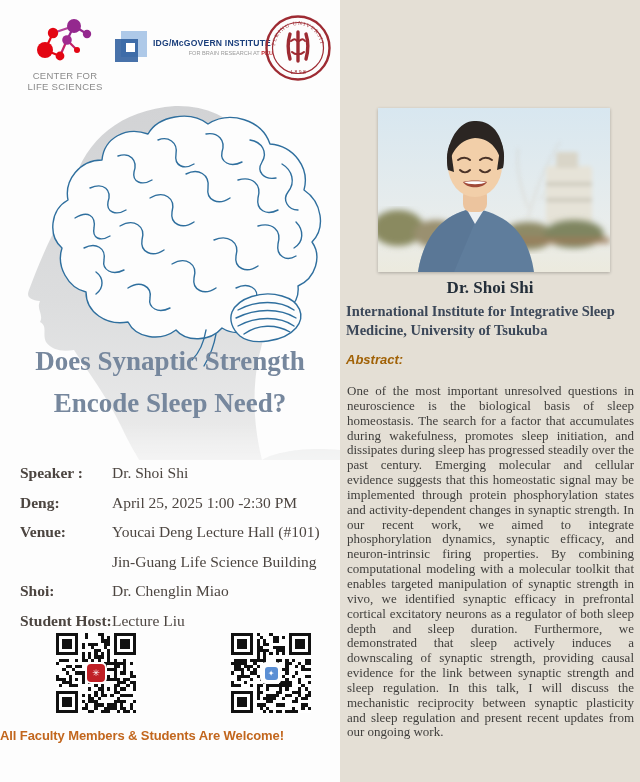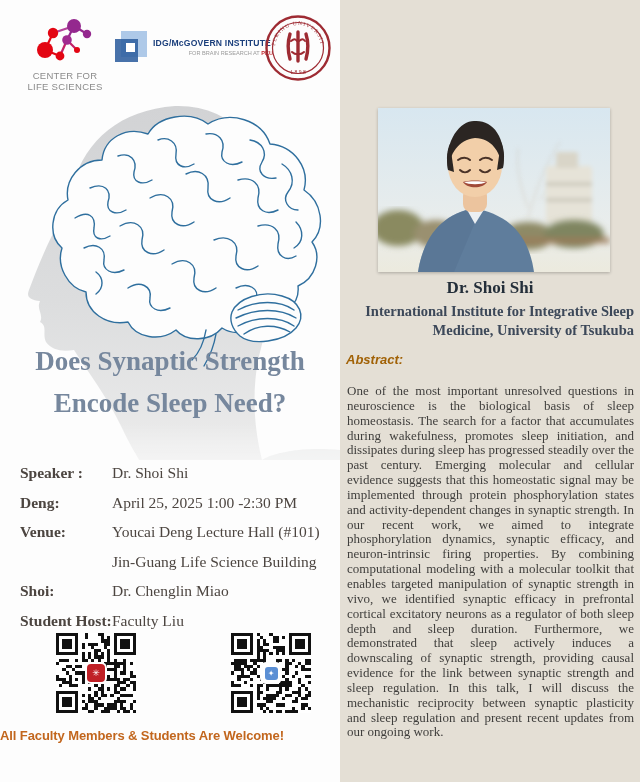--- a/index.html
+++ b/index.html
@@ -49,21 +49,21 @@
   
   .welcome{position:absolute;left:0;top:728px;width:340px;text-align:left;
            font-family:"Liberation Sans",sans-serif;font-weight:bold;font-size:13px;
            color:#c2661d;letter-spacing:-.1px;}
 
   
   .photo{position:absolute;left:38px;top:108px;width:232px;height:164px;overflow:hidden;
          box-shadow:0 1px 3px rgba(0,0,0,.25);}
   .s-name{position:absolute;left:0;top:278px;width:300px;text-align:center;
           font-weight:bold;font-size:17px;color:#232e39;}
-  .s-affil{position:absolute;left:6px;top:302px;width:288px;text-align:right;
+  .s-affil{position:absolute;left:6px;top:302px;width:288px;text-align:left;
            font-weight:bold;font-size:14.5px;line-height:19px;color:#3c4859;}
   .abs-head{position:absolute;left:6px;top:352px;
             font-family:"Liberation Sans",sans-serif;font-weight:bold;font-style:italic;
             font-size:13px;color:#a16207;}
   .abs-body{position:absolute;left:7px;top:384px;width:287px;
             font-size:13px;line-height:14.85px;color:#3f3e3c;text-align:justify;}
 </style>
 </head>
 <body>
 
@@ -238,21 +238,21 @@
       <div class="drow">
         <span class="dlabel"></span>
         <span class="dvalue">Jin-Guang Life Science Building</span>
       </div>
       <div class="drow">
         <span class="dlabel">Shoi:</span>
         <span class="dvalue">Dr. Chenglin Miao</span>
       </div>
       <div class="drow">
         <span class="dlabel">Student Host:</span>
-        <span class="dvalue">Faculty Liu</span>
+        <span class="dvalue">Lecture Liu</span>
       </div>
     </div>
 
     <div class="qr qr-left">
       <svg viewBox="0 0 25 25" id="qr1">
           <rect width="25" height="25" fill="#fff"></rect>
           <path d="M9 0h1v1h-1zM13 0h1v1h-1zM14 0h1v1h-1zM9 1h1v1h-1zM14 1h1v1h-1zM16 1h1v1h-1zM14 2h1v1h-1zM15 2h1v1h-1zM16 2h1v1h-1zM8 3h1v1h-1zM10 3h1v1h-1zM11 3h1v1h-1zM12 3h1v1h-1zM15 3h1v1h-1zM16 3h1v1h-1zM8 4h1v1h-1zM11 4h1v1h-1zM15 4h1v1h-1zM12 5h1v1h-1zM13 5h1v1h-1zM16 5h1v1h-1zM8 6h1v1h-1zM10 6h1v1h-1zM12 6h1v1h-1zM14 6h1v1h-1zM16 6h1v1h-1zM8 7h1v1h-1zM10 7h1v1h-1zM12 7h1v1h-1zM13 7h1v1h-1zM14 7h1v1h-1zM16 7h1v1h-1zM1 8h1v1h-1zM2 8h1v1h-1zM3 8h1v1h-1zM6 8h1v1h-1zM8 8h1v1h-1zM9 8h1v1h-1zM11 8h1v1h-1zM13 8h1v1h-1zM16 8h1v1h-1zM18 8h1v1h-1zM21 8h1v1h-1zM0 9h1v1h-1zM11 9h1v1h-1zM12 9h1v1h-1zM13 9h1v1h-1zM15 9h1v1h-1zM16 9h1v1h-1zM17 9h1v1h-1zM18 9h1v1h-1zM19 9h1v1h-1zM20 9h1v1h-1zM21 9h1v1h-1zM23 9h1v1h-1zM3 10h1v1h-1zM4 10h1v1h-1zM6 10h1v1h-1zM7 10h1v1h-1zM11 10h1v1h-1zM12 10h1v1h-1zM14 10h1v1h-1zM15 10h1v1h-1zM18 10h1v1h-1zM19 10h1v1h-1zM21 10h1v1h-1zM2 11h1v1h-1zM5 11h1v1h-1zM10 11h1v1h-1zM12 11h1v1h-1zM14 11h1v1h-1zM16 11h1v1h-1zM17 11h1v1h-1zM18 11h1v1h-1zM21 11h1v1h-1zM3 12h1v1h-1zM6 12h1v1h-1zM7 12h1v1h-1zM8 12h1v1h-1zM10 12h1v1h-1zM11 12h1v1h-1zM18 12h1v1h-1zM20 12h1v1h-1zM21 12h1v1h-1zM23 12h1v1h-1zM0 13h1v1h-1zM4 13h1v1h-1zM8 13h1v1h-1zM9 13h1v1h-1zM10 13h1v1h-1zM12 13h1v1h-1zM13 13h1v1h-1zM14 13h1v1h-1zM16 13h1v1h-1zM18 13h1v1h-1zM23 13h1v1h-1zM24 13h1v1h-1zM0 14h1v1h-1zM1 14h1v1h-1zM2 14h1v1h-1zM4 14h1v1h-1zM6 14h1v1h-1zM8 14h1v1h-1zM11 14h1v1h-1zM13 14h1v1h-1zM15 14h1v1h-1zM16 14h1v1h-1zM17 14h1v1h-1zM18 14h1v1h-1zM19 14h1v1h-1zM21 14h1v1h-1zM22 14h1v1h-1zM2 15h1v1h-1zM3 15h1v1h-1zM4 15h1v1h-1zM8 15h1v1h-1zM10 15h1v1h-1zM19 15h1v1h-1zM20 15h1v1h-1zM21 15h1v1h-1zM23 15h1v1h-1zM24 15h1v1h-1zM1 16h1v1h-1zM4 16h1v1h-1zM5 16h1v1h-1zM6 16h1v1h-1zM12 16h1v1h-1zM14 16h1v1h-1zM18 16h1v1h-1zM19 16h1v1h-1zM22 16h1v1h-1zM24 16h1v1h-1zM10 17h1v1h-1zM13 17h1v1h-1zM14 17h1v1h-1zM16 17h1v1h-1zM18 17h1v1h-1zM20 17h1v1h-1zM21 17h1v1h-1zM24 17h1v1h-1zM12 18h1v1h-1zM14 18h1v1h-1zM18 18h1v1h-1zM19 18h1v1h-1zM8 19h1v1h-1zM10 19h1v1h-1zM12 19h1v1h-1zM14 19h1v1h-1zM15 19h1v1h-1zM17 19h1v1h-1zM20 19h1v1h-1zM21 19h1v1h-1zM22 19h1v1h-1zM23 19h1v1h-1zM10 20h1v1h-1zM11 20h1v1h-1zM13 20h1v1h-1zM19 20h1v1h-1zM8 21h1v1h-1zM10 21h1v1h-1zM11 21h1v1h-1zM12 21h1v1h-1zM18 21h1v1h-1zM19 21h1v1h-1zM20 21h1v1h-1zM21 21h1v1h-1zM24 21h1v1h-1zM9 22h1v1h-1zM12 22h1v1h-1zM13 22h1v1h-1zM14 22h1v1h-1zM16 22h1v1h-1zM17 22h1v1h-1zM18 22h1v1h-1zM20 22h1v1h-1zM23 22h1v1h-1zM8 23h1v1h-1zM9 23h1v1h-1zM12 23h1v1h-1zM15 23h1v1h-1zM16 23h1v1h-1zM17 23h1v1h-1zM18 23h1v1h-1zM20 23h1v1h-1zM21 23h1v1h-1zM23 23h1v1h-1zM10 24h1v1h-1zM11 24h1v1h-1zM14 24h1v1h-1zM15 24h1v1h-1zM16 24h1v1h-1zM19 24h1v1h-1zM21 24h1v1h-1zM22 24h1v1h-1zM24 24h1v1h-1zM0 0h7v7h-7zM18 0h7v7h-7zM0 18h7v7h-7z" fill="#111"></path>
           <rect x="1" y="1" width="5" height="5" fill="#fff"></rect>
           <rect x="2" y="2" width="3" height="3" fill="#111"></rect>
           <rect x="19" y="1" width="5" height="5" fill="#fff"></rect>

